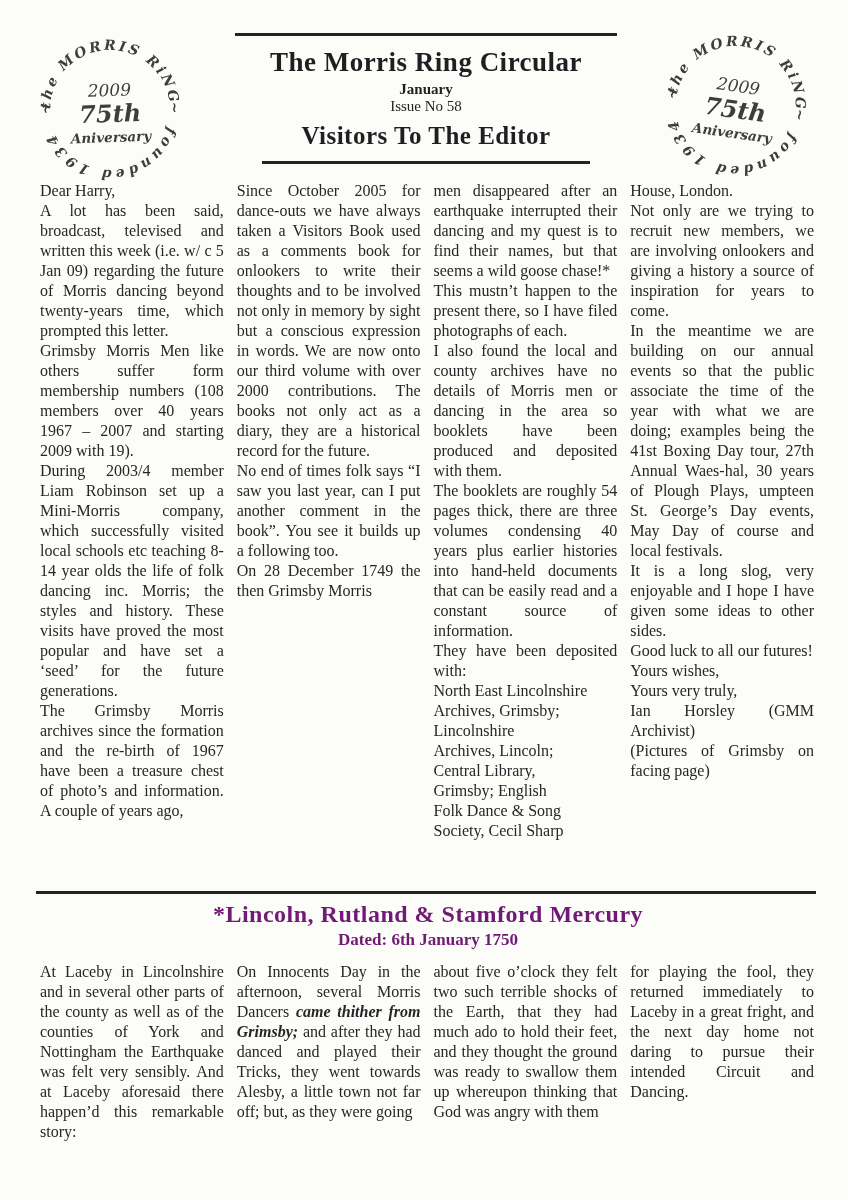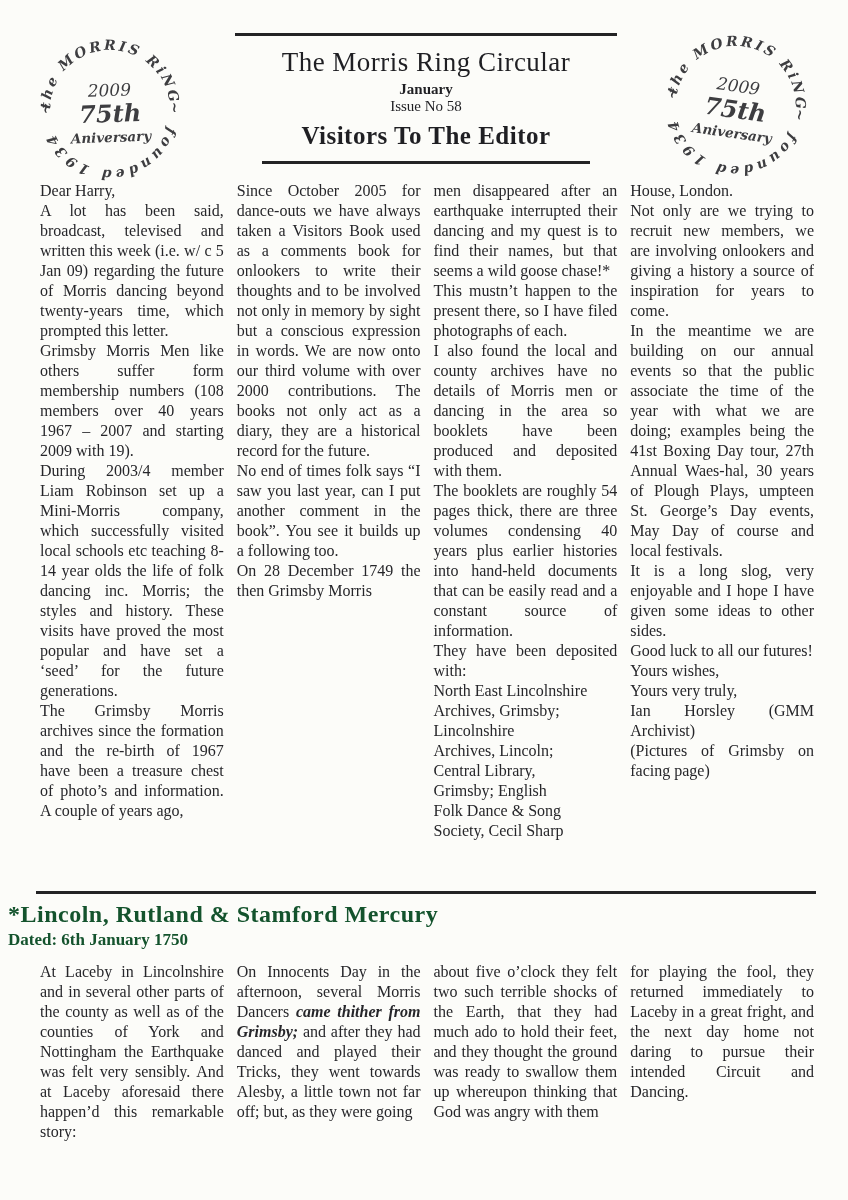--- a/index.html
+++ b/index.html
@@ -21,40 +21,40 @@
   .arc-text  { font-size:14px; font-style:italic; font-weight:bold; letter-spacing:2.5px; }
   .arc-text-b{ font-size:14px; font-style:italic; font-weight:bold; letter-spacing:3.5px; }
   .tilde     { font-size:14px; font-weight:bold; }
   .c-year  { font-size:17px; font-style:italic; }
   .c-75    { font-size:24px; font-style:italic; font-weight:bold; }
   .c-anniv { font-size:13.5px; font-weight:bold; font-style:italic; }
 
   
   .masthead { position:absolute; left:235px; top:33px; width:382px; text-align:center; color:#1f1f23; }
   .rule-top    { border-top:3px solid #232325; }
-  .mast-title  { font-size:27px; font-weight:normal; margin-top:11px; letter-spacing:0.5px; }
+  .mast-title  { font-size:27px; font-weight:bold; margin-top:11px; letter-spacing:0.5px; }
   .mast-month  { font-size:15px; font-weight:bold; margin-top:3px; }
   .mast-issue  { font-size:15px; font-weight:normal; }
   .mast-section{ font-size:25px; font-weight:bold; margin-top:7px; letter-spacing:0.5px; }
   .rule-bottom { border-top:3px solid #232325; width:86%; margin:11px auto 0; }
 
   
   .columns {
     position:absolute; left:40px; right:34px;
     display:grid; grid-template-columns:repeat(4,1fr); column-gap:13px;
   }
   .letter-cols  { top:181px; height:706px; overflow:hidden; }
   .mercury-cols { top:962px; }
   .col { font-size:16px; line-height:20px; }
   .col p { text-align:justify; margin:0; }
   .em-seg { font-weight:bold; font-style:italic; }
 
   
   .divider { position:absolute; left:36px; right:32px; top:891px; border-top:3px solid #232325; }
-  .mercury-head { position:absolute; left:8px; right:0; top:901px; color:#14532d; }
+  .mercury-head { position:absolute; left:8px; right:0; top:901px; text-align:center; color:#701a75; }
   .mercury-title    { font-size:24px; font-weight:bold; letter-spacing:0.5px; }
   .mercury-subtitle { font-size:17px; font-weight:bold; margin-top:2px; }
 </style>
 </head>
 <body>
 
 <div class="page">
 
   <svg class="logo logo-left" viewBox="0 0 168 152">
     <defs>

